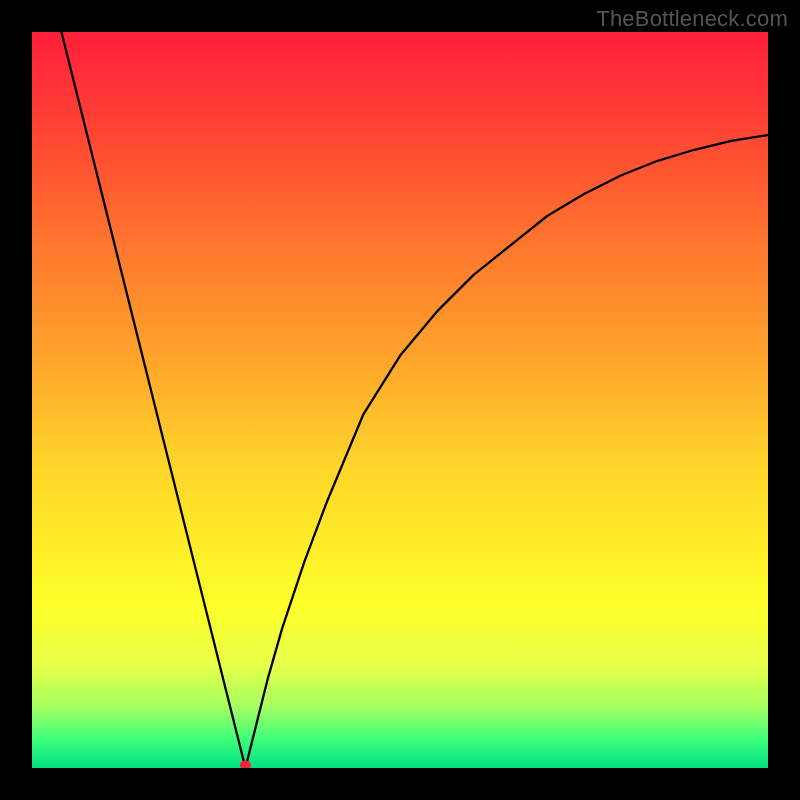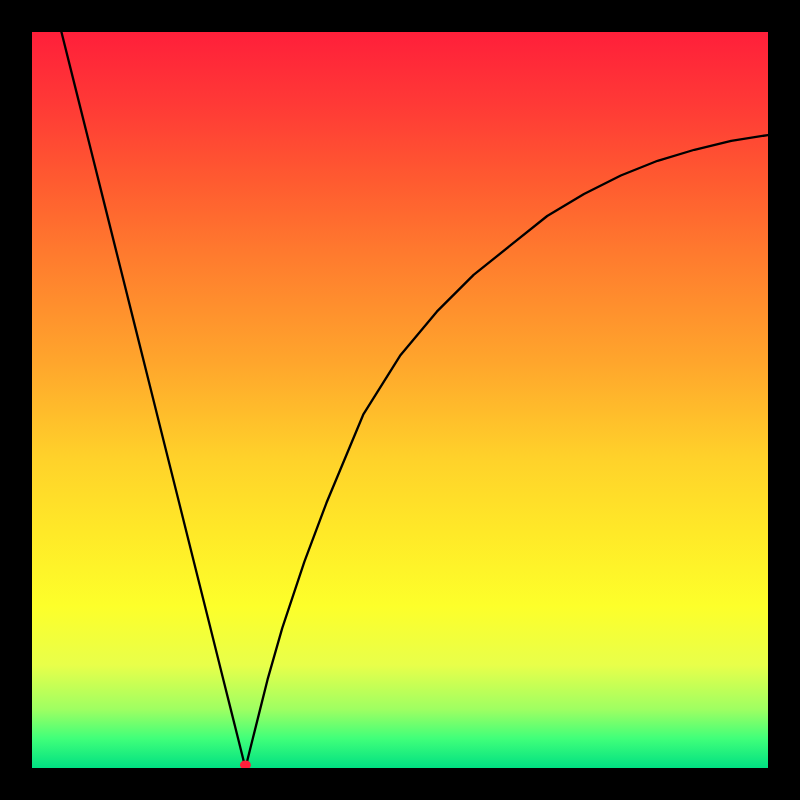--- a/index.html
+++ b/index.html
@@ -69,13 +69,14 @@
 <div class="frame">
 
   <div class="plot-area">
     <div class="gradient"></div>
     <svg class="curve" viewBox="0 0 736 736" preserveAspectRatio="none">
       <path id="curve-path" fill="none" stroke="#000" stroke-width="2.3" stroke-linecap="round" stroke-linejoin="round" d="M29.44 0.00 L44.16 58.88 L58.88 117.76 L73.60 176.64 L88.32 235.52 L103.04 294.40 L117.76 353.28 L132.48 412.16 L147.20 471.04 L161.92 529.92 L176.64 588.80 L191.36 647.68 L198.72 677.12 L206.08 706.56 L213.44 736.00 L220.80 706.56 L228.16 677.12 L235.52 647.68 L250.24 596.16 L272.32 529.92 L294.40 471.04 L331.20 382.72 L368.00 323.84 L404.80 279.68 L441.60 242.88 L478.40 213.44 L515.20 184.00 L552.00 161.92 L588.80 143.52 L625.60 128.80 L662.40 117.76 L699.20 108.93 L736.00 103.04"></path>
       <ellipse id="notch-marker" rx="5.5" ry="4.5" fill="#ff1f3a" cx="213.44" cy="733.00"></ellipse>
     </svg>
   </div>
 
+  <div class="watermark">TheBottleneck.com</div>
 </div>
 
 </body></html>

